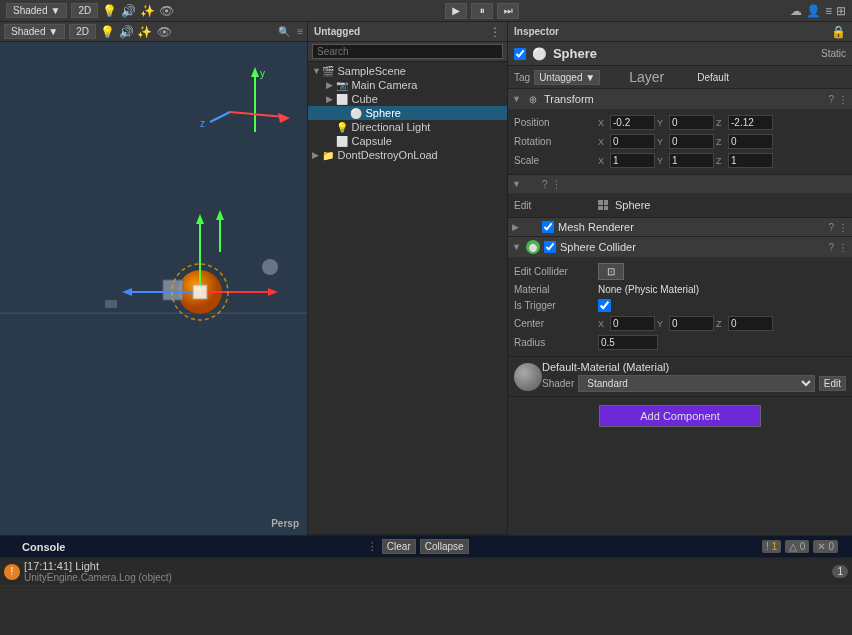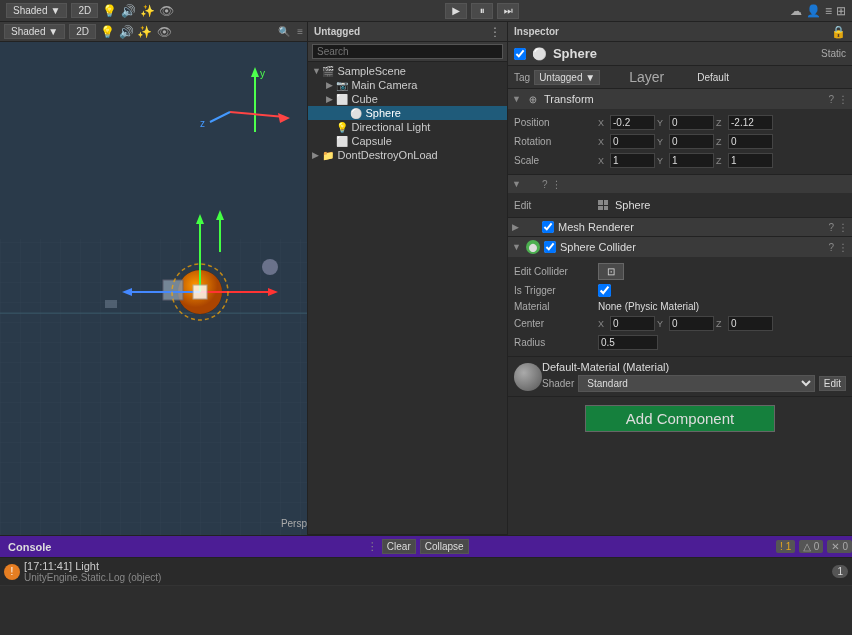--- a/index.html
+++ b/index.html
@@ -14,21 +14,21 @@
     .play-btn { background: #4a4a4a; border: 1px solid #555; color: #ddd; width: 22px; height: 16px; font-size: 10px; cursor: pointer; display: flex; align-items: center; justify-content: center; }
     .top-bar-right { display: flex; align-items: center; gap: 4px; padding: 0 6px; font-size: 10px; }
 
     
     .main-area { display: flex; flex: 1; overflow: hidden; }
 
     
     .scene-view { width: 308px; background: #1a1a2e; position: relative; border-right: 1px solid #222; display: flex; flex-direction: column; }
     .scene-toolbar { height: 20px; background: #3a3a3a; display: flex; align-items: center; gap: 4px; padding: 0 4px; border-bottom: 1px solid #222; justify-content: center; }
     .scene-canvas { flex: 1; background: #4a5568; position: relative; overflow: hidden; }
-    .scene-label { position: absolute; bottom: 6px; right: 0; color: #aaa; font-size: 10px; }
+    .scene-label { position: absolute; bottom: 6px; right: 8px; color: #aaa; font-size: 10px; font-weight: bold; }
 
     
     .grid { position: absolute; top: 0; left: 0; width: 100%; height: 100%; }
 
     
     .middle-panel { width: 200px; display: flex; flex-direction: column; border-right: 1px solid #222; }
     .hierarchy-panel { flex: 1; background: #2d2d2d; display: flex; flex-direction: column; border-bottom: 1px solid #222; }
     .panel-header { height: 20px; background: #3a3a3a; display: flex; align-items: center; justify-content: space-between; padding: 0 6px; border-bottom: 1px solid #222; }
     .panel-title { font-size: 10px; color: #ccc; font-weight: bold; }
     .hierarchy-search { height: 20px; background: #3a3a3a; display: flex; align-items: center; padding: 0 4px; border-bottom: 1px solid #222; }
@@ -83,25 +83,25 @@
     .mat-sphere { width: 28px; height: 28px; background: radial-gradient(circle at 35% 35%, #aaa, #555); border-radius: 50%; flex-shrink: 0; }
     .mat-info { flex: 1; }
     .mat-name { font-size: 11px; color: #ddd; }
     .mat-shader-row { display: flex; align-items: center; gap: 4px; margin-top: 2px; }
     .mat-shader-label { font-size: 10px; color: #aaa; }
     .mat-shader-dropdown { background: #4a4a4a; border: 1px solid #555; color: #ddd; font-size: 10px; padding: 1px 4px; flex: 1; }
     .mat-edit-btn { background: #4a4a4a; border: 1px solid #555; color: #ddd; font-size: 10px; padding: 1px 4px; cursor: pointer; }
 
     
     .add-component-section { padding: 8px 6px; display: flex; justify-content: center; }
-    .add-component-btn { background: #15803d; border: 1px solid #666; color: #ddd; font-size: 15px; padding: 4px 40px; cursor: pointer; }
+    .add-component-btn { background: #6d28d9; border: 1px solid #666; color: #ddd; font-size: 11px; padding: 4px 40px; cursor: pointer; }
 
     
     .bottom-panel { height: 100px; background: #2d2d2d; border-top: 1px solid #222; display: flex; flex-direction: column; }
-    .console-toolbar { height: 22px; background: #4c1d95; display: flex; align-items: center; gap: 4px; padding: 0 0; border-bottom: 1px solid #222; }
+    .console-toolbar { height: 22px; background: #0f172a; display: flex; align-items: center; gap: 4px; padding: 0 14px; border-bottom: 1px solid #222; }
     .console-tab { font-size: 11px; color: #ddd; padding: 2px 8px; cursor: pointer; font-weight: bold; }
     .console-dots { color: #888; margin-left: auto; cursor: pointer; }
     .console-btn { background: #4a4a4a; border: 1px solid #555; color: #ddd; font-size: 10px; padding: 1px 4px; cursor: pointer; }
     .console-badge { background: #555; border-radius: 2px; padding: 1px 4px; font-size: 10px; color: #ddd; display: flex; align-items: center; gap: 2px; }
     .console-content { flex: 1; overflow: auto; }
     .console-row { display: flex; align-items: center; padding: 2px 4px; background: #2a2a2a; border-bottom: 1px solid #333; gap: 4px; cursor: pointer; }
     .console-warn-icon { width: 16px; height: 16px; background: #e67e22; border-radius: 50%; display: flex; align-items: center; justify-content: center; font-size: 10px; color: white; flex-shrink: 0; }
     .console-msg { flex: 1; }
     .console-msg-main { font-size: 11px; color: #ccc; }
     .console-msg-sub { font-size: 10px; color: #888; }
@@ -391,26 +391,26 @@
           <button class="comp-btn">⋮</button>
         </div>
         <div class="component-body">
           <div class="field-row">
             <span class="field-label">Edit Collider</span>
             <button class="edit-collider-btn">
               <span>⊡</span>
             </button>
           </div>
           <div class="field-row">
+            <span class="field-label">Material</span>
+            <span class="field-value">None (Physic Material)</span>
+          </div>
+          <div class="field-row">
             <span class="field-label">Is Trigger</span>
             <input type="checkbox" checked="" style="">
-          </div>
-          <div class="field-row">
-            <span class="field-label">Material</span>
-            <span class="field-value">None (Physic Material)</span>
           </div>
           <div class="field-row">
             <span class="field-label">Center</span>
             <div class="xyz-group">
               <span class="xyz-label">X</span>
               <input class="xyz-input" type="text" value="0" style="">
               <span class="xyz-label">Y</span>
               <input class="xyz-input" type="text" value="0" style="">
               <span class="xyz-label">Z</span>
               <input class="xyz-input" type="text" value="0" style="">
@@ -454,18 +454,18 @@
       <span class="console-badge" style="color:#e6a820;">! 1</span>
       <span class="console-badge" style="color:#aaa;">△ 0</span>
       <span class="console-badge" style="color:#aaa;">✕ 0</span>
     </span>
   </div>
   <div class="console-content" id="console-content">
       <div class="console-row">
     <div class="console-warn-icon">!</div>
     <div class="console-msg">
       <div class="console-msg-main">[17:11:41] Light</div>
-      <div class="console-msg-sub">UnityEngine.Static.Log (object)</div>
+      <div class="console-msg-sub">UnityEngine.Camera.Log (object)</div>
     </div>
     <span class="console-count">1</span>
   </div>
     </div>
 </div>
 
 </body></html>

